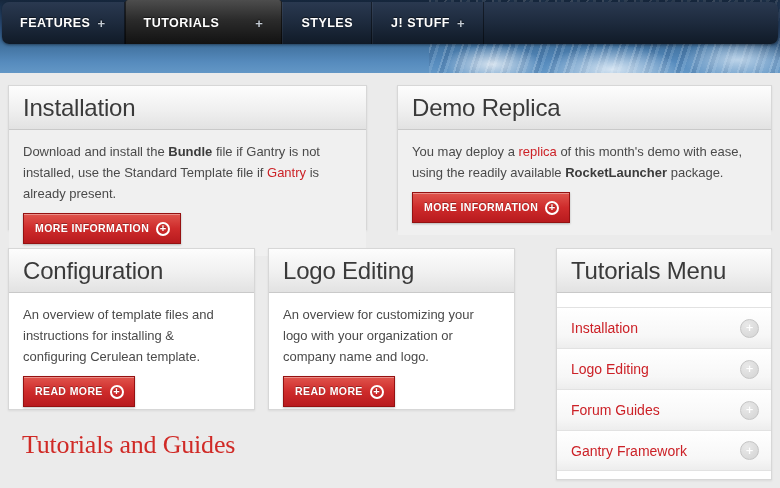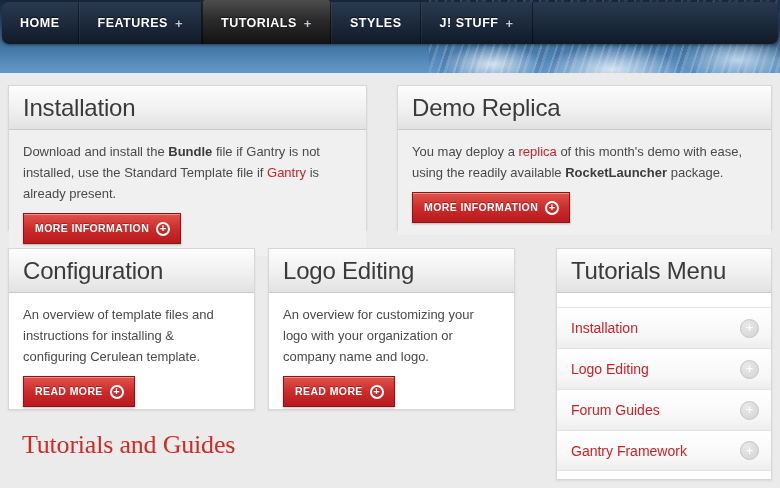--- a/index.html
+++ b/index.html
@@ -58,20 +58,21 @@
     margin-left: 7px; color: #c3cad3; font-weight: bold; font-size: 13px;
   }
   .nav-item .plus-suffix:empty { display: none; }
   .nav-item.active {
     margin-top: -2px;
     padding-top: 2px;
     background: linear-gradient(180deg, #4d4d4d 0%, #2b2b2b 45%, #121212 100%);
     border-radius: 3px 3px 0 0;
     border-left: 1px solid rgba(0,0,0,0.5);
     border-right: 1px solid rgba(0,0,0,0.55);
+    gap: 29px;
   }
 
   
   .content { padding: 12px 8px 0 8px; }
 
   .row-top { display: flex; margin-bottom: 18px; }
   .row-top .panel-a { width: 359px; margin-right: 30px; }
   .row-top .panel-b { flex: 1; }
 
   .cols { display: flex; gap: 28px; }
@@ -156,24 +157,20 @@
     font-family: Liberation Serif, serif;
   }
 </style>
 </head>
 <body>
 
 <div class="hero">
   <div class="ice"></div>
   <div class="navbar">
     <div class="nav-item">
-      <span>HOME</span>
-
-    </div>
-    <div class="nav-item">
       <span>FEATURES</span>
       <span class="plus-suffix">+</span>
     </div>
     <div class="nav-item active">
       <span>TUTORIALS</span>
       <span class="plus-suffix">+</span>
     </div>
     <div class="nav-item">
       <span>STYLES</span>
 

